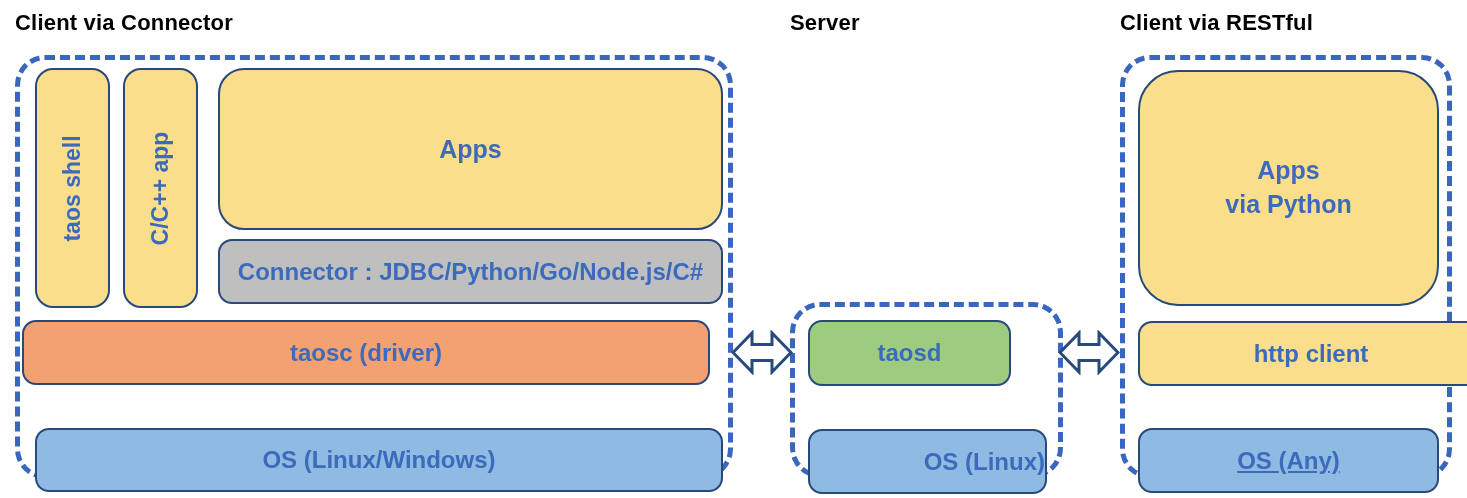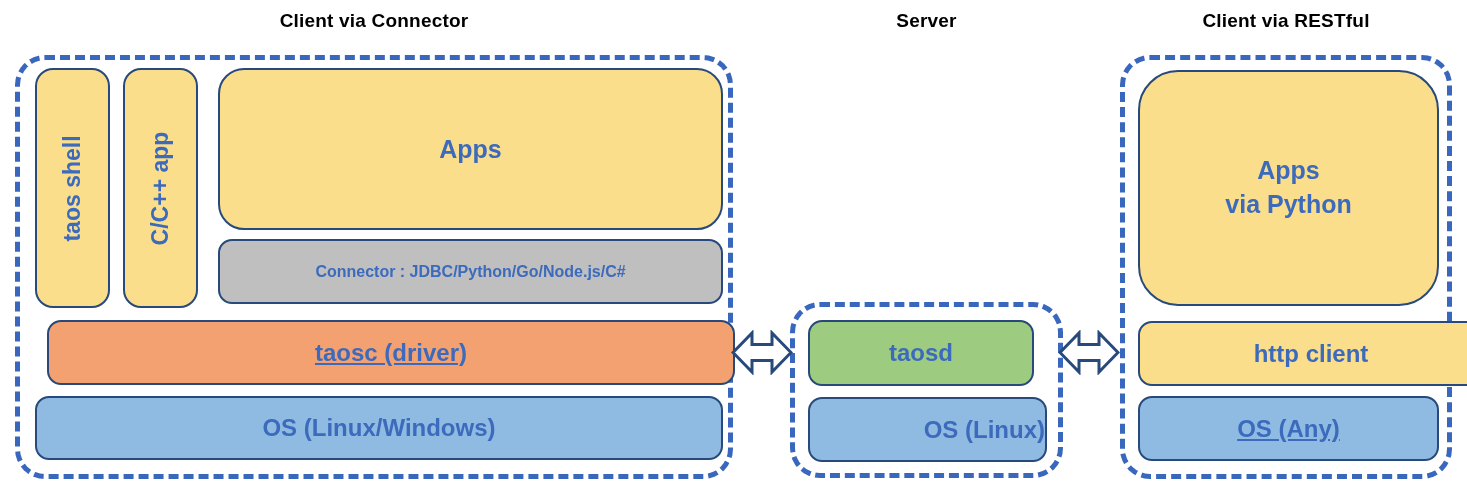--- a/index.html
+++ b/index.html
@@ -10,22 +10,22 @@
     position: relative;
     width: 1467px;
     height: 498px;
     background: #ffffff;
     overflow: hidden;
   }
 
   .section-title {
     position: absolute;
     top: 10px;
-    text-align: center;
-    font-size: 19px;
+    text-align: left;
+    font-size: 22px;
     font-weight: bold;
     color: #000000;
     letter-spacing: 0.2px;
   }
   .title-client-connector { left: 15px;  width: 718px; }
   .title-server           { left: 790px; width: 273px; }
   .title-client-restful   { left: 1120px; width: 332px; }
 
   .dashed-group {
     position: absolute;
@@ -45,33 +45,33 @@
     align-items: center;
     justify-content: center;
     text-align: center;
     font-weight: bold;
     color: #3c6abc;
     font-size: 24px;
   }
   .fill-yellow { background: #fbde8c; }
   .fill-gray   { background: #bfbfbf; }
   .fill-orange { background: #f4a171; }
-  .fill-blue   { background: #8fbbe2; }
+  .fill-blue   { background: #8fbbe2; margin-top: 32px; }
   .fill-green  { background: #9dcb80; }
 
   
   .node-taos-shell { left: 35px;  top: 68px;  width: 75px;  height: 240px; border-radius: 18px; }
   .node-cpp-app    { left: 123px; top: 68px;  width: 75px;  height: 240px; border-radius: 18px; }
   .node-apps       { left: 218px; top: 68px;  width: 505px; height: 162px; border-radius: 26px; font-size: 25px; }
-  .node-connector  { left: 218px; top: 239px; width: 505px; height: 65px;  font-size: 16px; }
-  .node-taosc      { left: 47px;  top: 320px; width: 688px; height: 65px; text-decoration: underline; }
+  .node-connector  { left: 218px; top: 239px; width: 505px; height: 65px;  font-size: 24px; }
+  .node-taosc      { left: 22px;  top: 320px; width: 688px; height: 65px; }
   .node-os-client  { left: 35px;  top: 396px; width: 688px; height: 64px; }
 
   
-  .node-taosd      { left: 808px; top: 320px; width: 226px; height: 66px; }
+  .node-taosd      { left: 808px; top: 320px; width: 203px; height: 66px; }
   .node-os-server  { left: 808px; top: 397px; width: 239px; height: 65px; justify-content: flex-end; }
 
   
   .node-apps-restful { left: 1138px; top: 70px;  width: 301px; height: 236px; border-radius: 40px; font-size: 25px; flex-direction: column; line-height: 1.35; }
   .node-http-client  { left: 1138px; top: 321px; width: 346px; height: 65px; }
   .node-os-restful   { left: 1138px; top: 396px; width: 301px; height: 65px; text-decoration: underline; }
 
   .vertical-label {
     transform: rotate(-90deg);
     white-space: nowrap;

